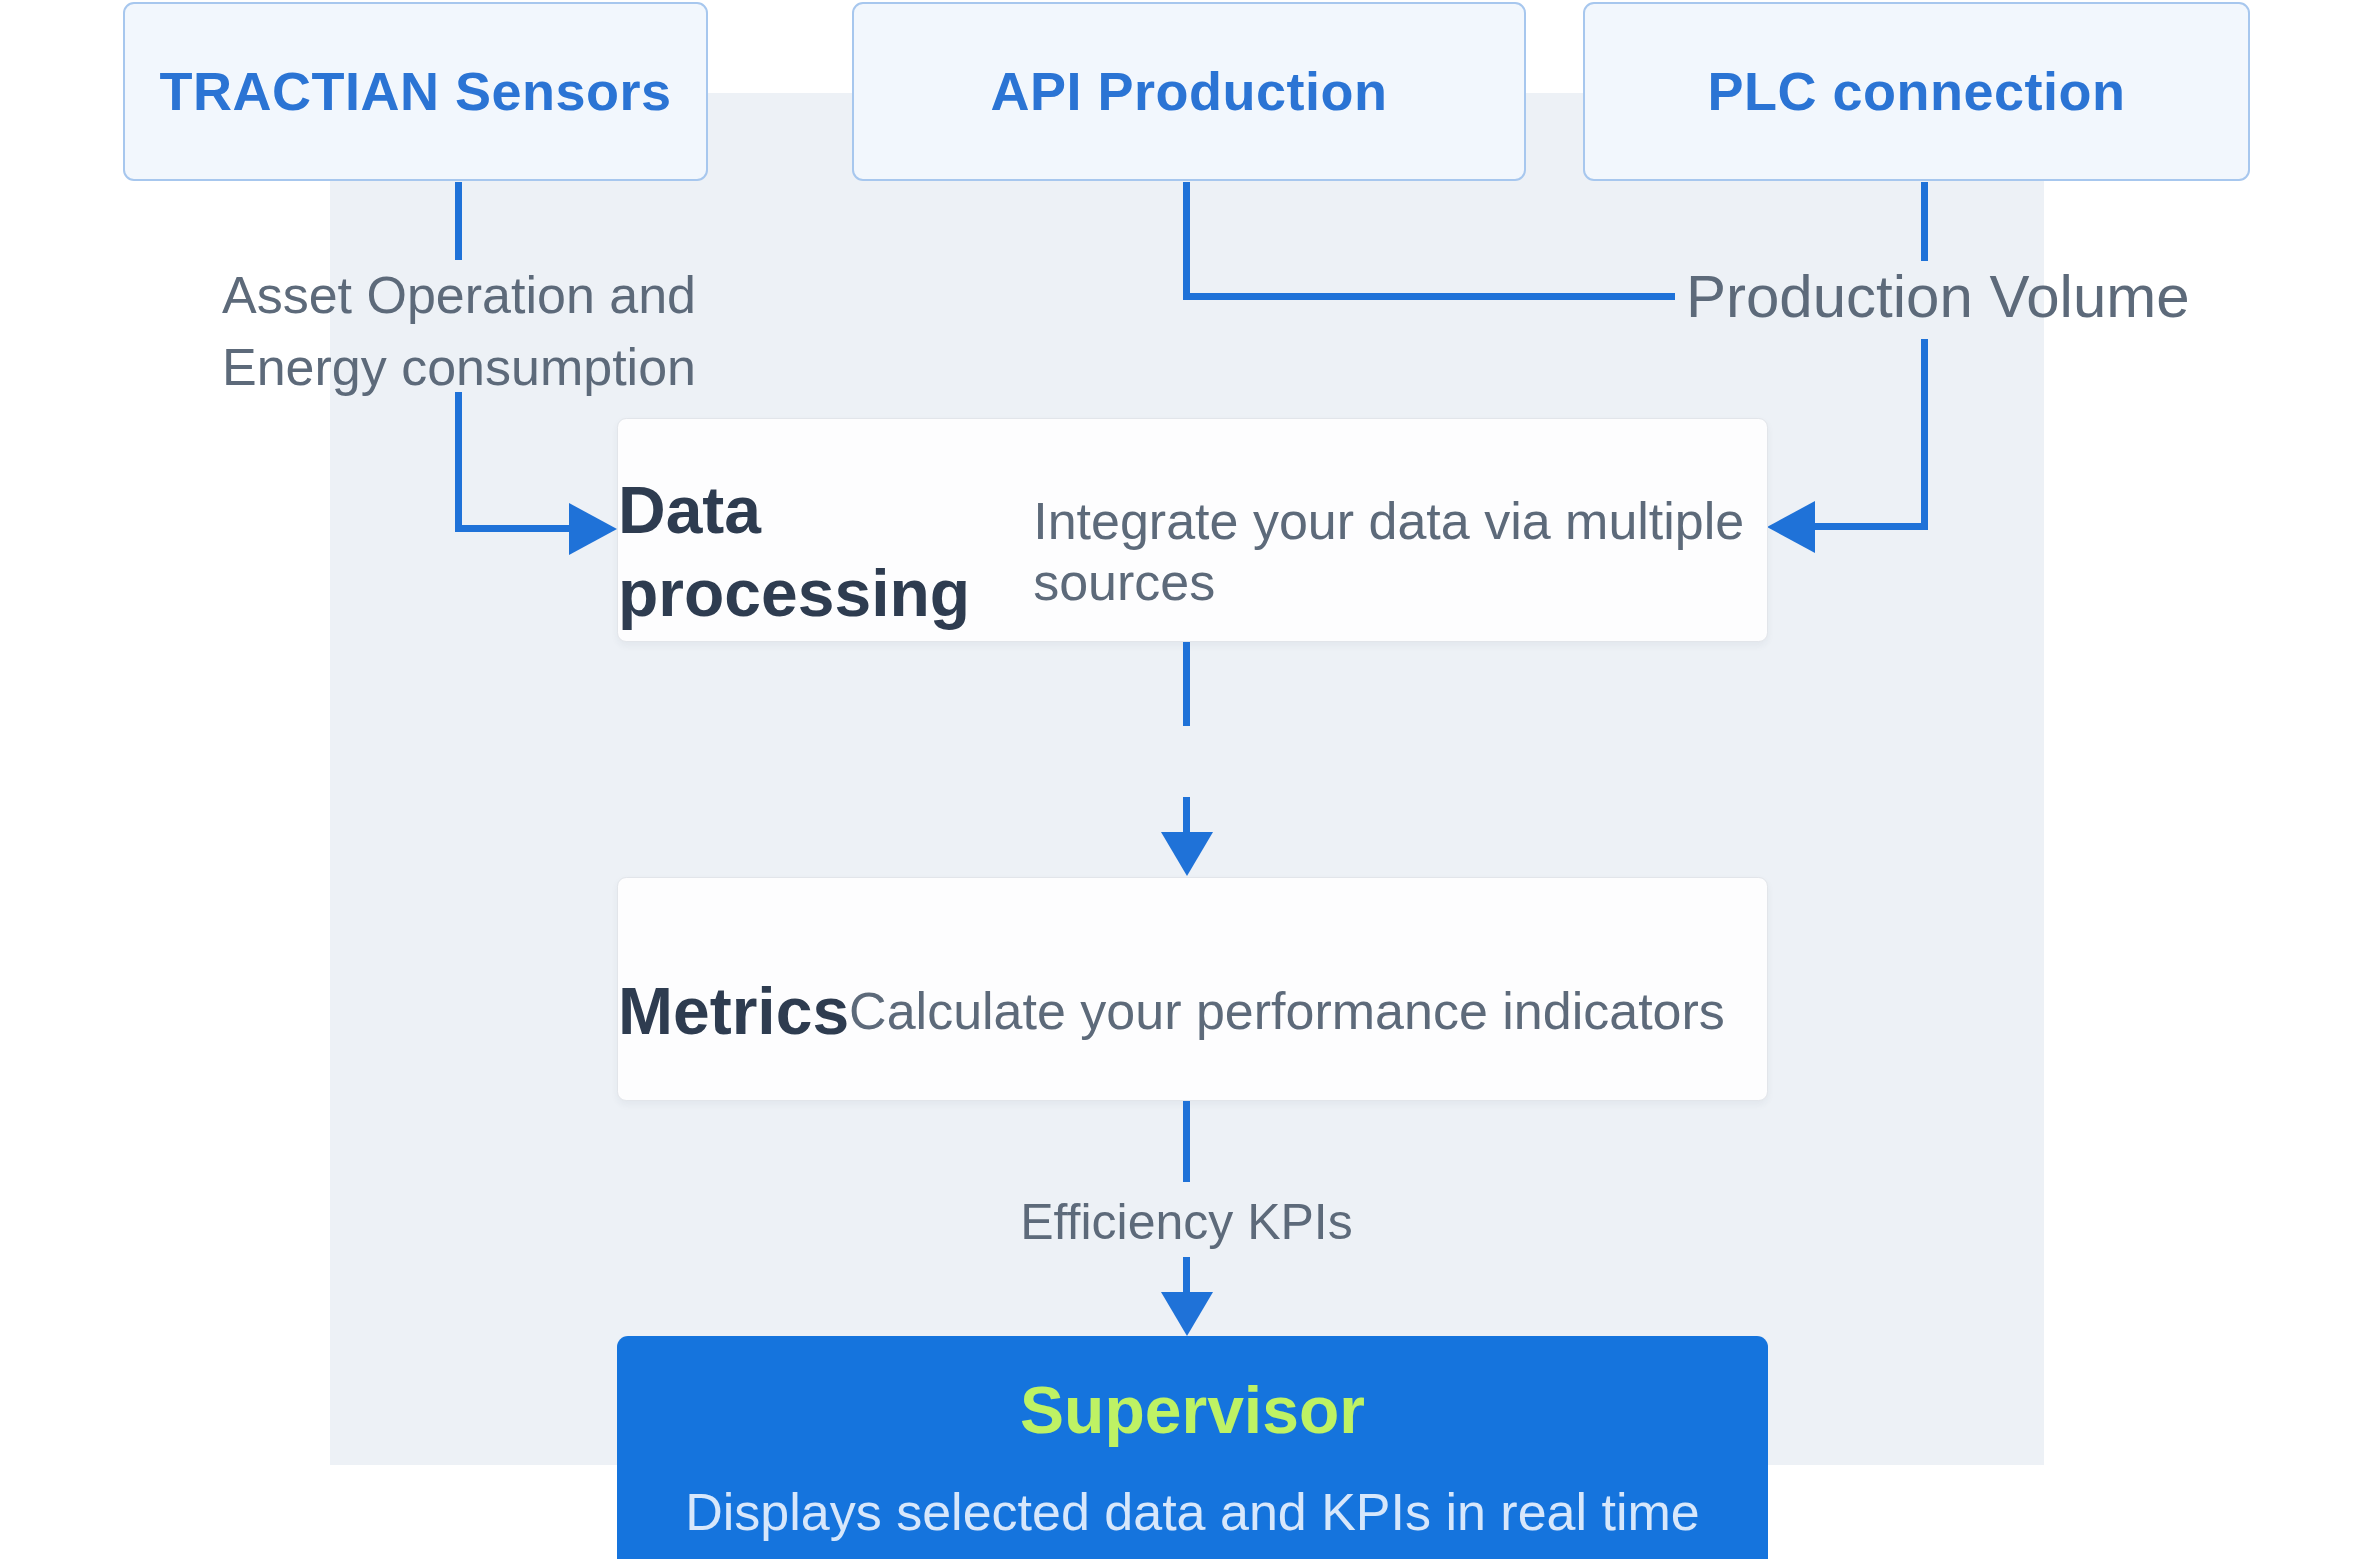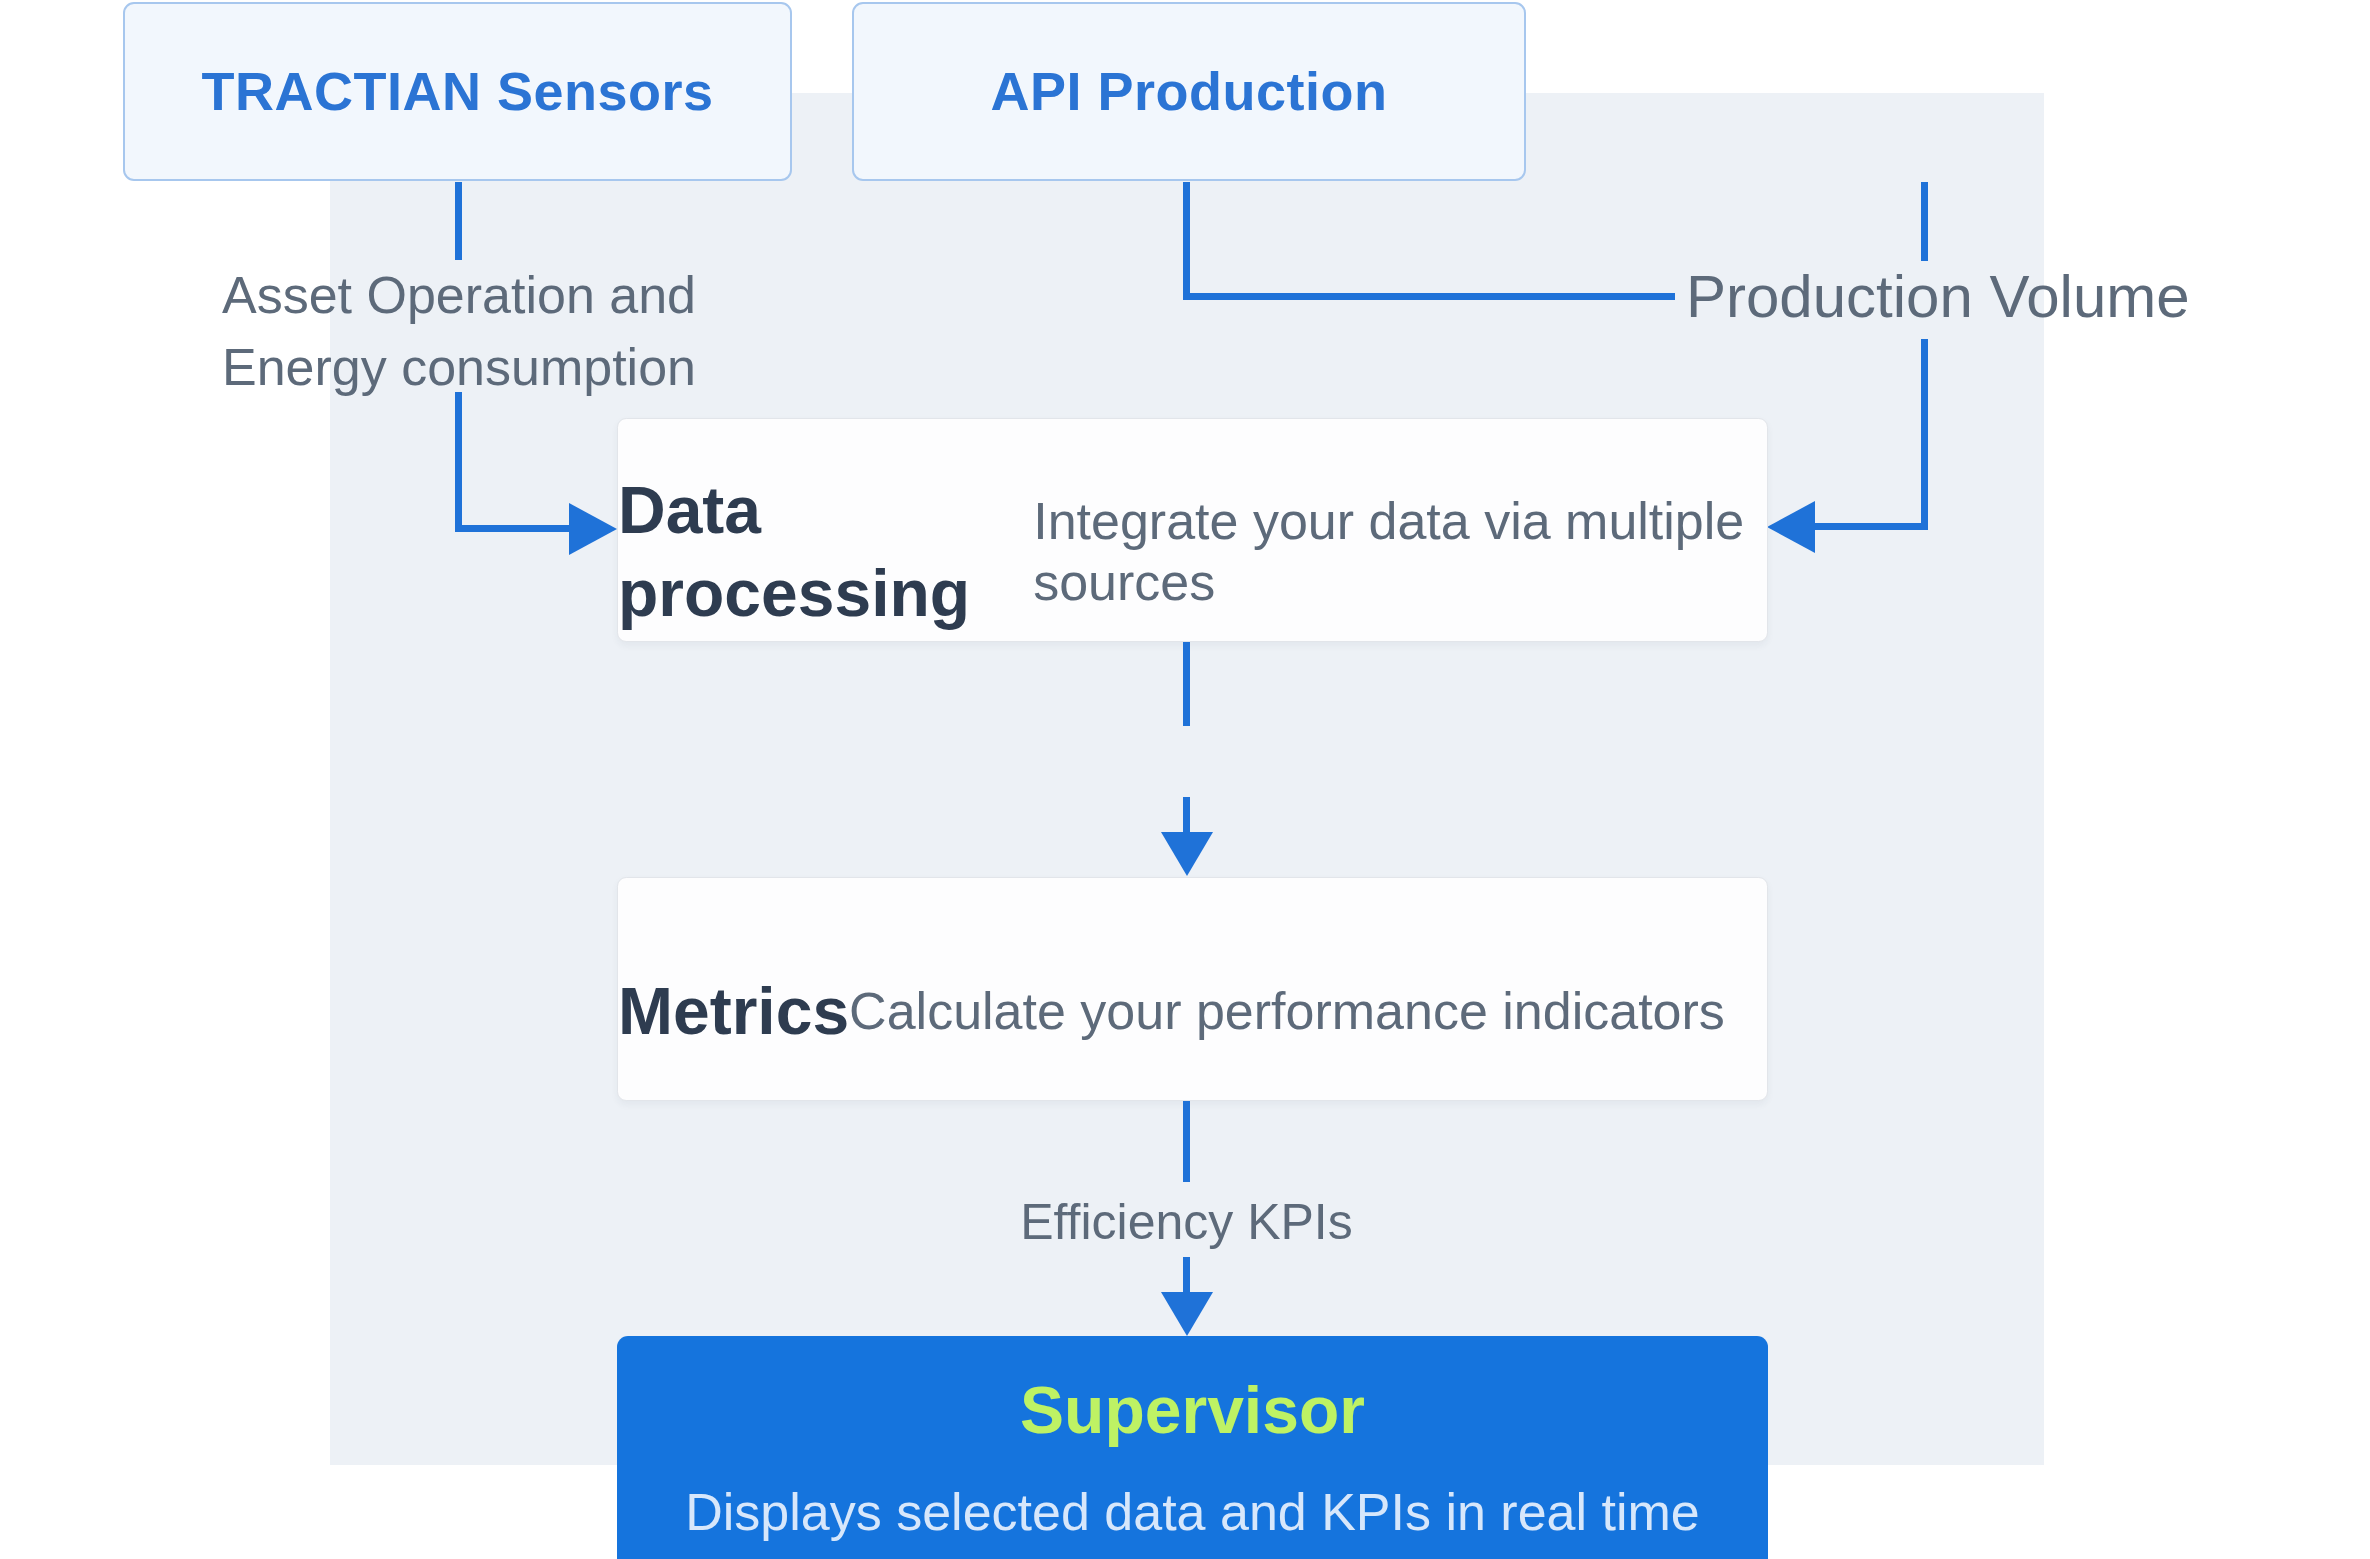--- a/index.html
+++ b/index.html
@@ -14,21 +14,21 @@
   }
   
   .src-box{
     position:absolute;top:1.8px;height:179px;box-sizing:border-box;
     background:var(--src_fill);border:2.8px solid var(--src_border);
     border-radius:11px;display:flex;align-items:center;justify-content:center;
   }
   .src-box .src-label{
     font-size:54px;font-weight:700;color:var(--src_text);letter-spacing:0.5px;
   }
-  .src-tractian{left:123px;width:669px;}
+  .src-tractian{left:123px;width:585px;}
   .src-api{left:852px;width:674px;}
   .src-plc{left:1583px;width:667px;}
 
   
   .node{
     position:absolute;left:617px;width:1151px;height:224px;box-sizing:border-box;
     background:var(--node_fill);border:1.8px solid var(--node_border);border-radius:9.2px;
     display:flex;flex-direction:row;align-items:center;justify-content:flex-start;
     padding-top:44px;box-shadow:0 3.7px 7.4px rgba(45,62,85,0.05);
   }
@@ -80,20 +80,23 @@
 <div class="stage">
 
   <div class="panel"></div>
 
   <div class="src-box src-tractian">
     <span class="src-label">TRACTIAN Sensors</span>
   </div>
   <div class="src-box src-api">
     <span class="src-label">API Production</span>
   </div>
+  <div class="src-box src-plc">
+    <span class="src-label">PLC connection</span>
+  </div>
 
   <div class="vline" style="left:455px;top:182px;height:78px;"></div>
   <div class="edge-label label-asset">
     <span>Asset Operation and</span><br>
     <span>Energy consumption</span>
   </div>
   <div class="vline" style="left:455px;top:392px;height:137px;"></div>
   <div class="hline" style="left:455px;top:525px;width:117px;"></div>
   <div class="arrow arrow-right" style="left:569px;top:503px;"></div>
 

